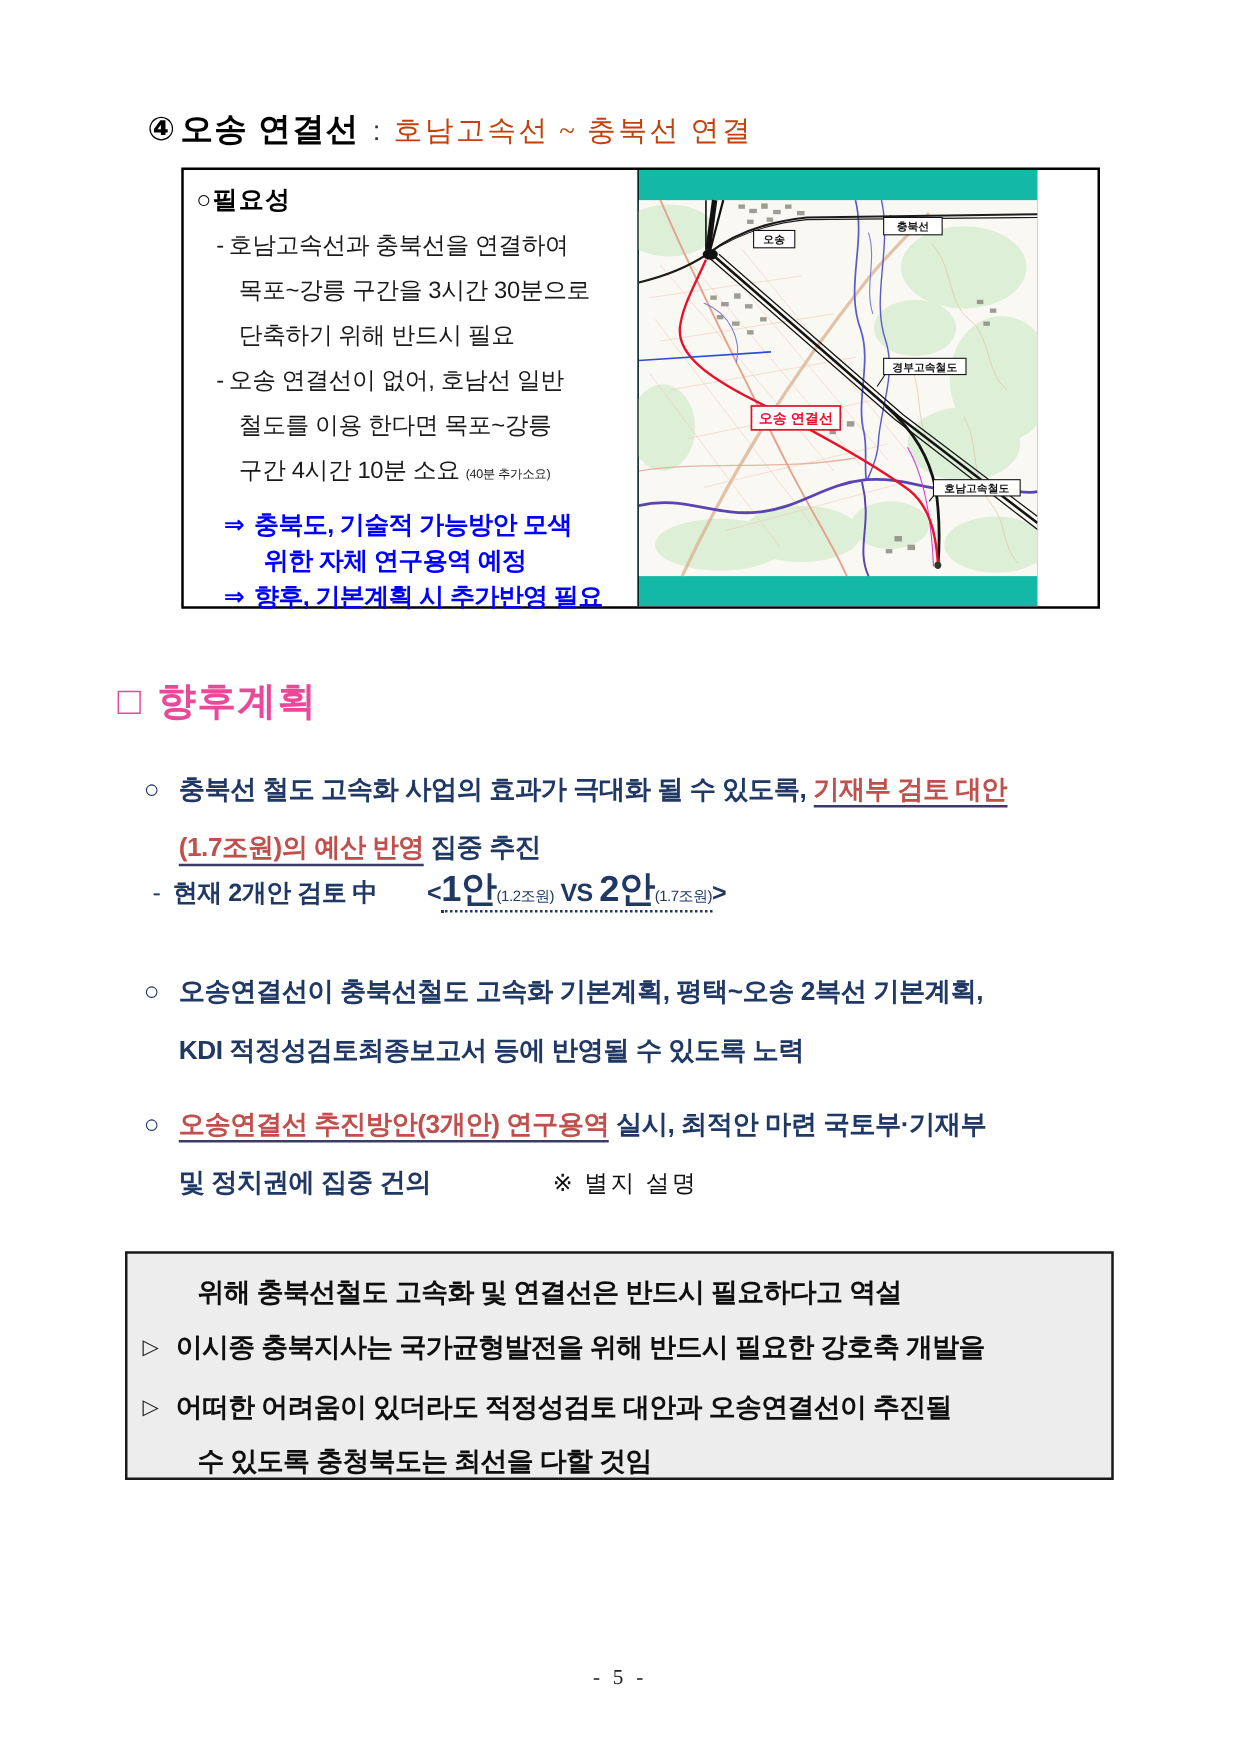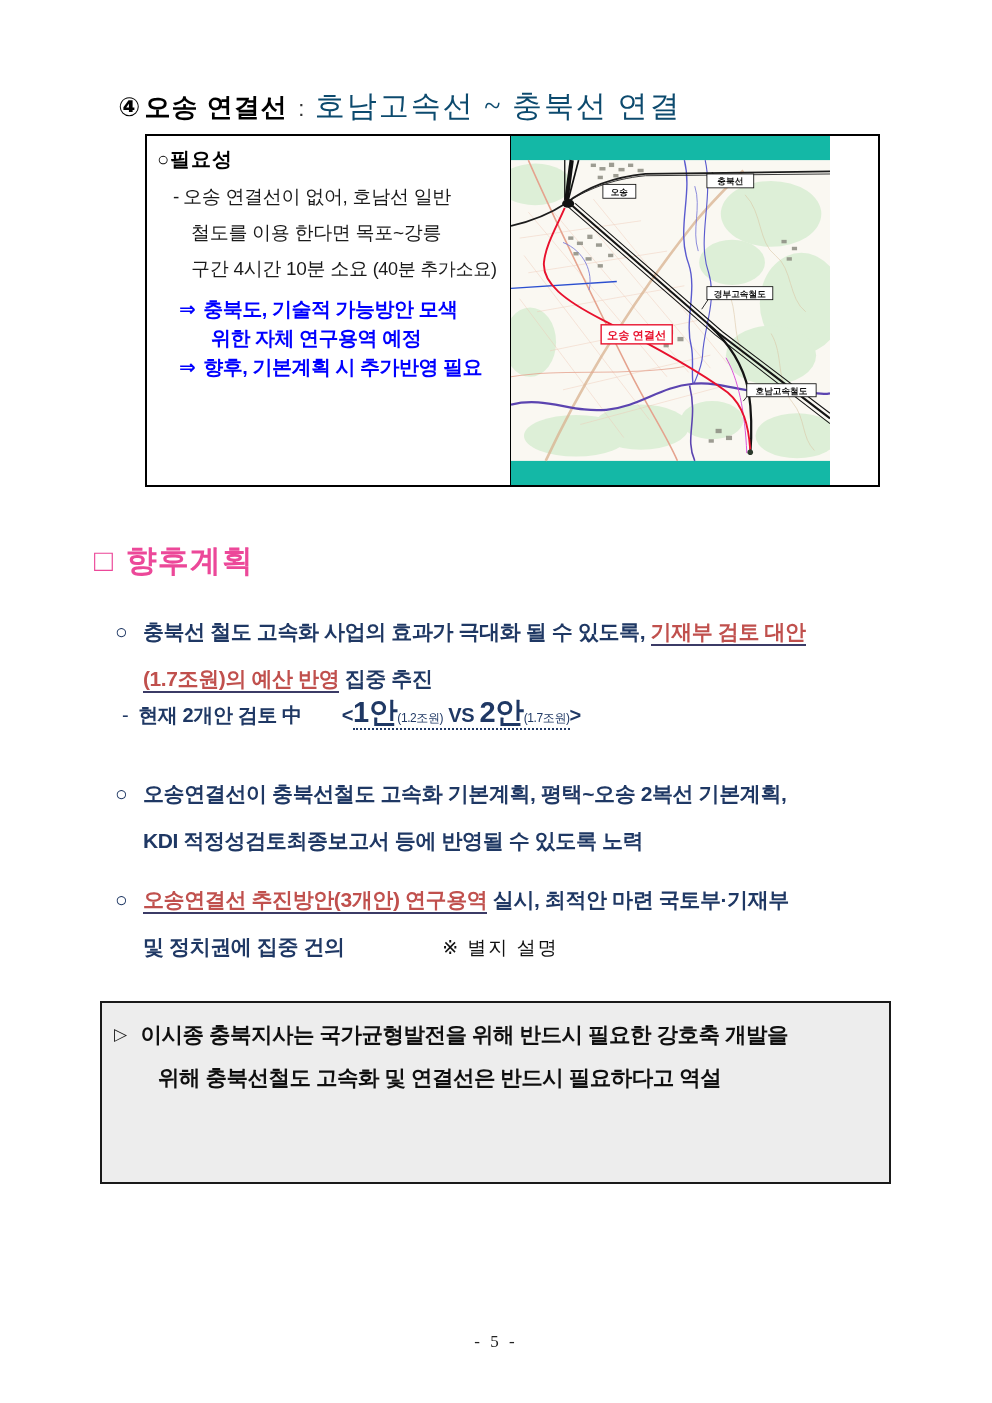--- a/index.html
+++ b/index.html
@@ -7,35 +7,35 @@
   #page {
     position:relative; width:992px; height:1403px; background:#ffffff;
     font-family:"Liberation Sans","DejaVu Sans",sans-serif; overflow:hidden;
   }
 
   
   .doc-title { position:absolute; left:118px; top:86px; white-space:nowrap; }
   .doc-title .marker { font-size:26px; font-weight:bold; color:#000; }
   .doc-title .main  { font-size:26px; font-weight:bold; color:#000; letter-spacing:1px; }
   .doc-title .colon { font-size:22px; color:#333; margin:0 6px; }
-  .doc-title .sub   { font-family:"Liberation Serif","DejaVu Serif",serif; font-size:30px; color:#0c4a6e; letter-spacing:2px; }
+  .doc-title .sub   { font-family:"Liberation Serif","DejaVu Serif",serif; font-size:23px; color:#c2410c; letter-spacing:2px; }
 
   
   .necessity-box {
     position:absolute; left:145px; top:134px; width:735px; height:353px;
     border:2px solid #000; display:flex;
   }
   .nb-left { width:363px; padding:8px 4px 0 8px; }
   .nb-title { font-size:20px; font-weight:bold; color:#000; margin:2px 0 6px 2px; letter-spacing:1px; }
   .nb-title .circ { font-weight:normal; }
   .nb-item { color:#1a1a1a; font-size:19px; line-height:36px; letter-spacing:-0.3px; }
   .nb-item .ln { padding-left:36px; white-space:nowrap; }
   .nb-item .ln.first { padding-left:18px; }
   .nb-item .dash { margin-right:4px; }
-  .nb-note { font-size:18px; }
+  .nb-note { font-size:10px; }
   .nb-conclusions { margin-top:8px; }
   .nb-arrow-item { color:#0000FF; font-weight:bold; font-size:20px; line-height:29px; letter-spacing:-0.5px; }
   .nb-arrow-item .ln { padding-left:56px; white-space:nowrap; }
   .nb-arrow-item .ln.first { padding-left:24px; }
   .nb-arrow-item .arr { margin-right:8px; }
   .nb-right { position:relative; width:320px; border-left:1.5px solid #000; background:#14b8a6; }
 
   
   .map-svg { display:block; width:100%; height:100%; }
   .map-label-text { font-family:"Liberation Sans",sans-serif; font-size:10px; font-weight:bold; fill:#111; }
@@ -86,20 +86,25 @@
     <span class="colon">:</span>
     <span class="sub">호남고속선 ~ 충북선 연결</span>
   </div>
 
   <div class="necessity-box">
     <div class="nb-left">
       <div class="nb-title">
         <span class="circ">○</span><span>필요성</span>
       </div>
 
+      <div class="nb-item">
+        <div class="ln first"><span class="dash">-</span><span>호남고속선과 충북선을 연결하여</span></div>
+        <div class="ln">목포~강릉 구간을 3시간 30분으로</div>
+        <div class="ln">단축하기 위해 반드시 필요</div>
+      </div>
 
       <div class="nb-item">
         <div class="ln first"><span class="dash">-</span><span>오송 연결선이 없어, 호남선 일반</span></div>
         <div class="ln">철도를 이용 한다면 목포~강릉</div>
         <div class="ln"><span>구간 4시간 10분 소요</span> <span class="nb-note">(40분 추가소요)</span></div>
       </div>
 
       <div class="nb-conclusions">
         <div class="nb-arrow-item">
           <div class="ln first"><span class="arr">⇒</span><span>충북도, 기술적 가능방안 모색</span></div>
@@ -276,20 +281,24 @@
       <span>실시, 최적안 마련 국토부·기재부</span>
     </div>
     <div class="line indent">
       <span>및 정치권에 집중 건의</span>
       <span class="b3-note">※ 별지 설명</span>
     </div>
   </div>
 
   <div class="summary-box">
     <div class="sb-item">
+      <div class="ln">위해 충북선철도 고속화 및 연결선은 반드시 필요하다고 역설</div>
       <div class="ln first"><span class="tri">▷</span><span>이시종 충북지사는 국가균형발전을 위해 반드시 필요한 강호축 개발을</span></div>
-      <div class="ln">위해 충북선철도 고속화 및 연결선은 반드시 필요하다고 역설</div>
+    </div>
+    <div class="sb-item">
+      <div class="ln first"><span class="tri">▷</span><span>어떠한 어려움이 있더라도 적정성검토 대안과 오송연결선이 추진될</span></div>
+      <div class="ln">수 있도록 충청북도는 최선을 다할 것임</div>
     </div>
   </div>
 
   <div class="page-number">- 5 -</div>
 
 </div>
 
 </body></html>

